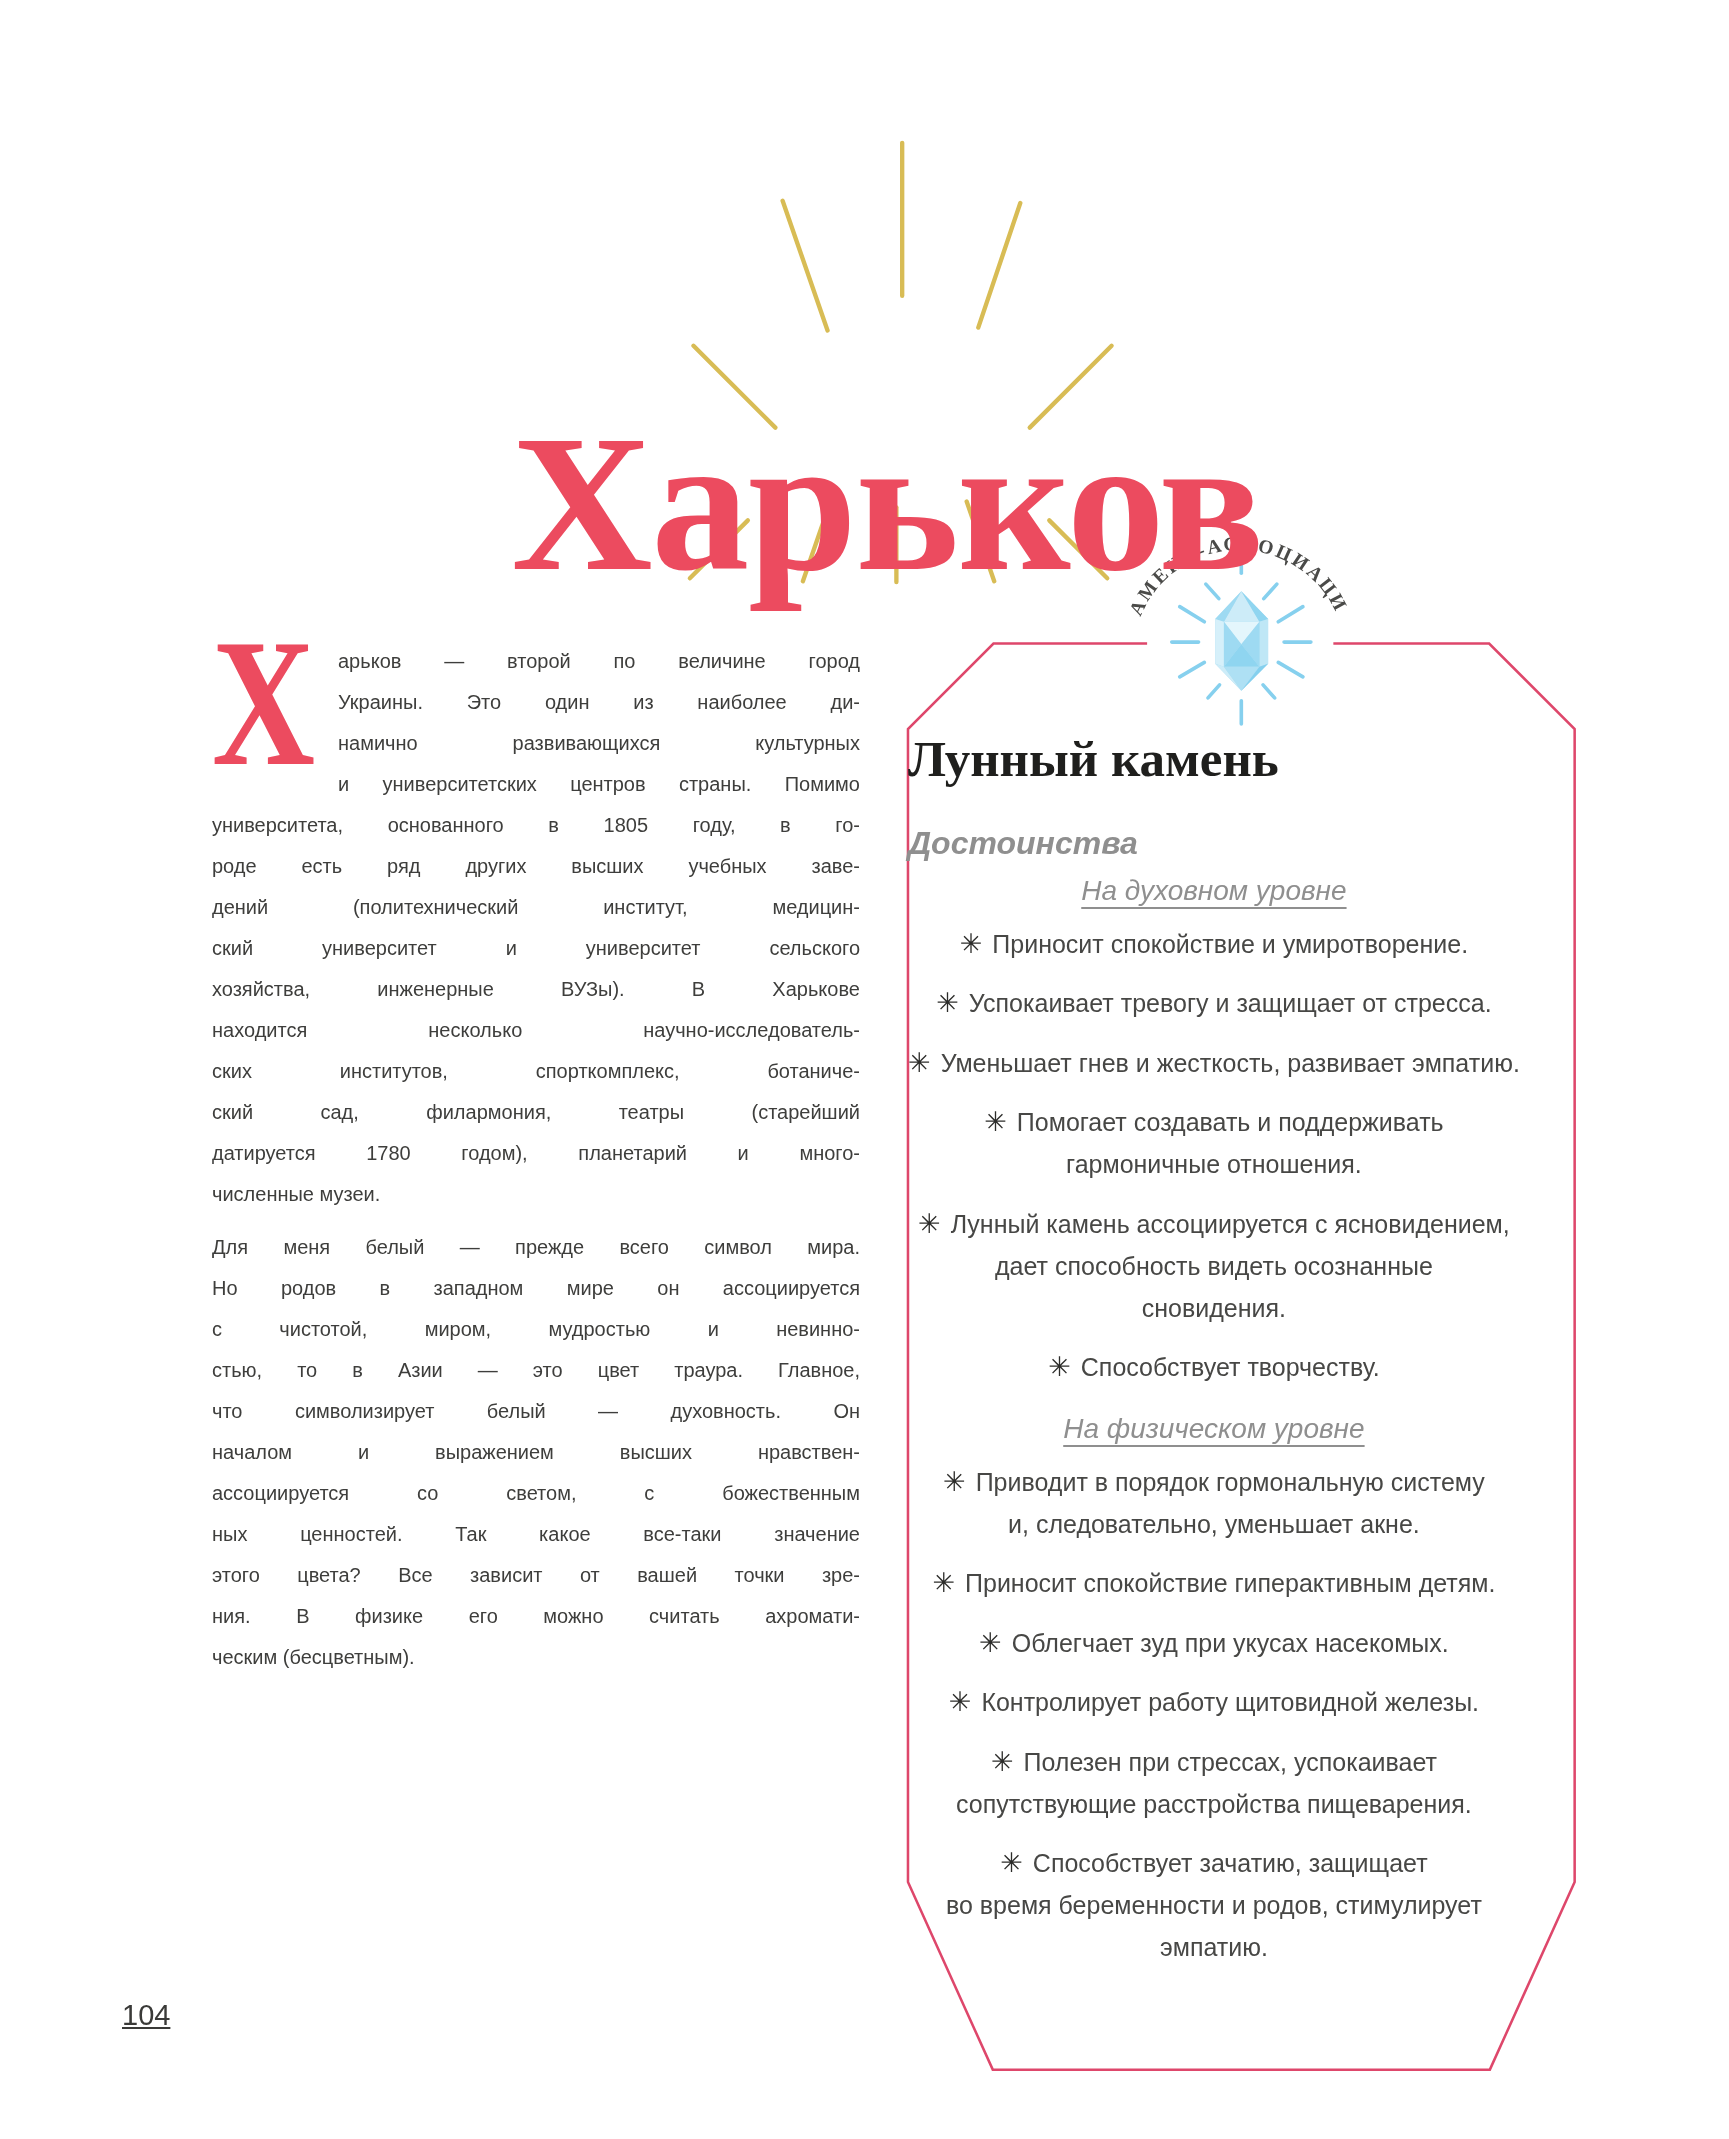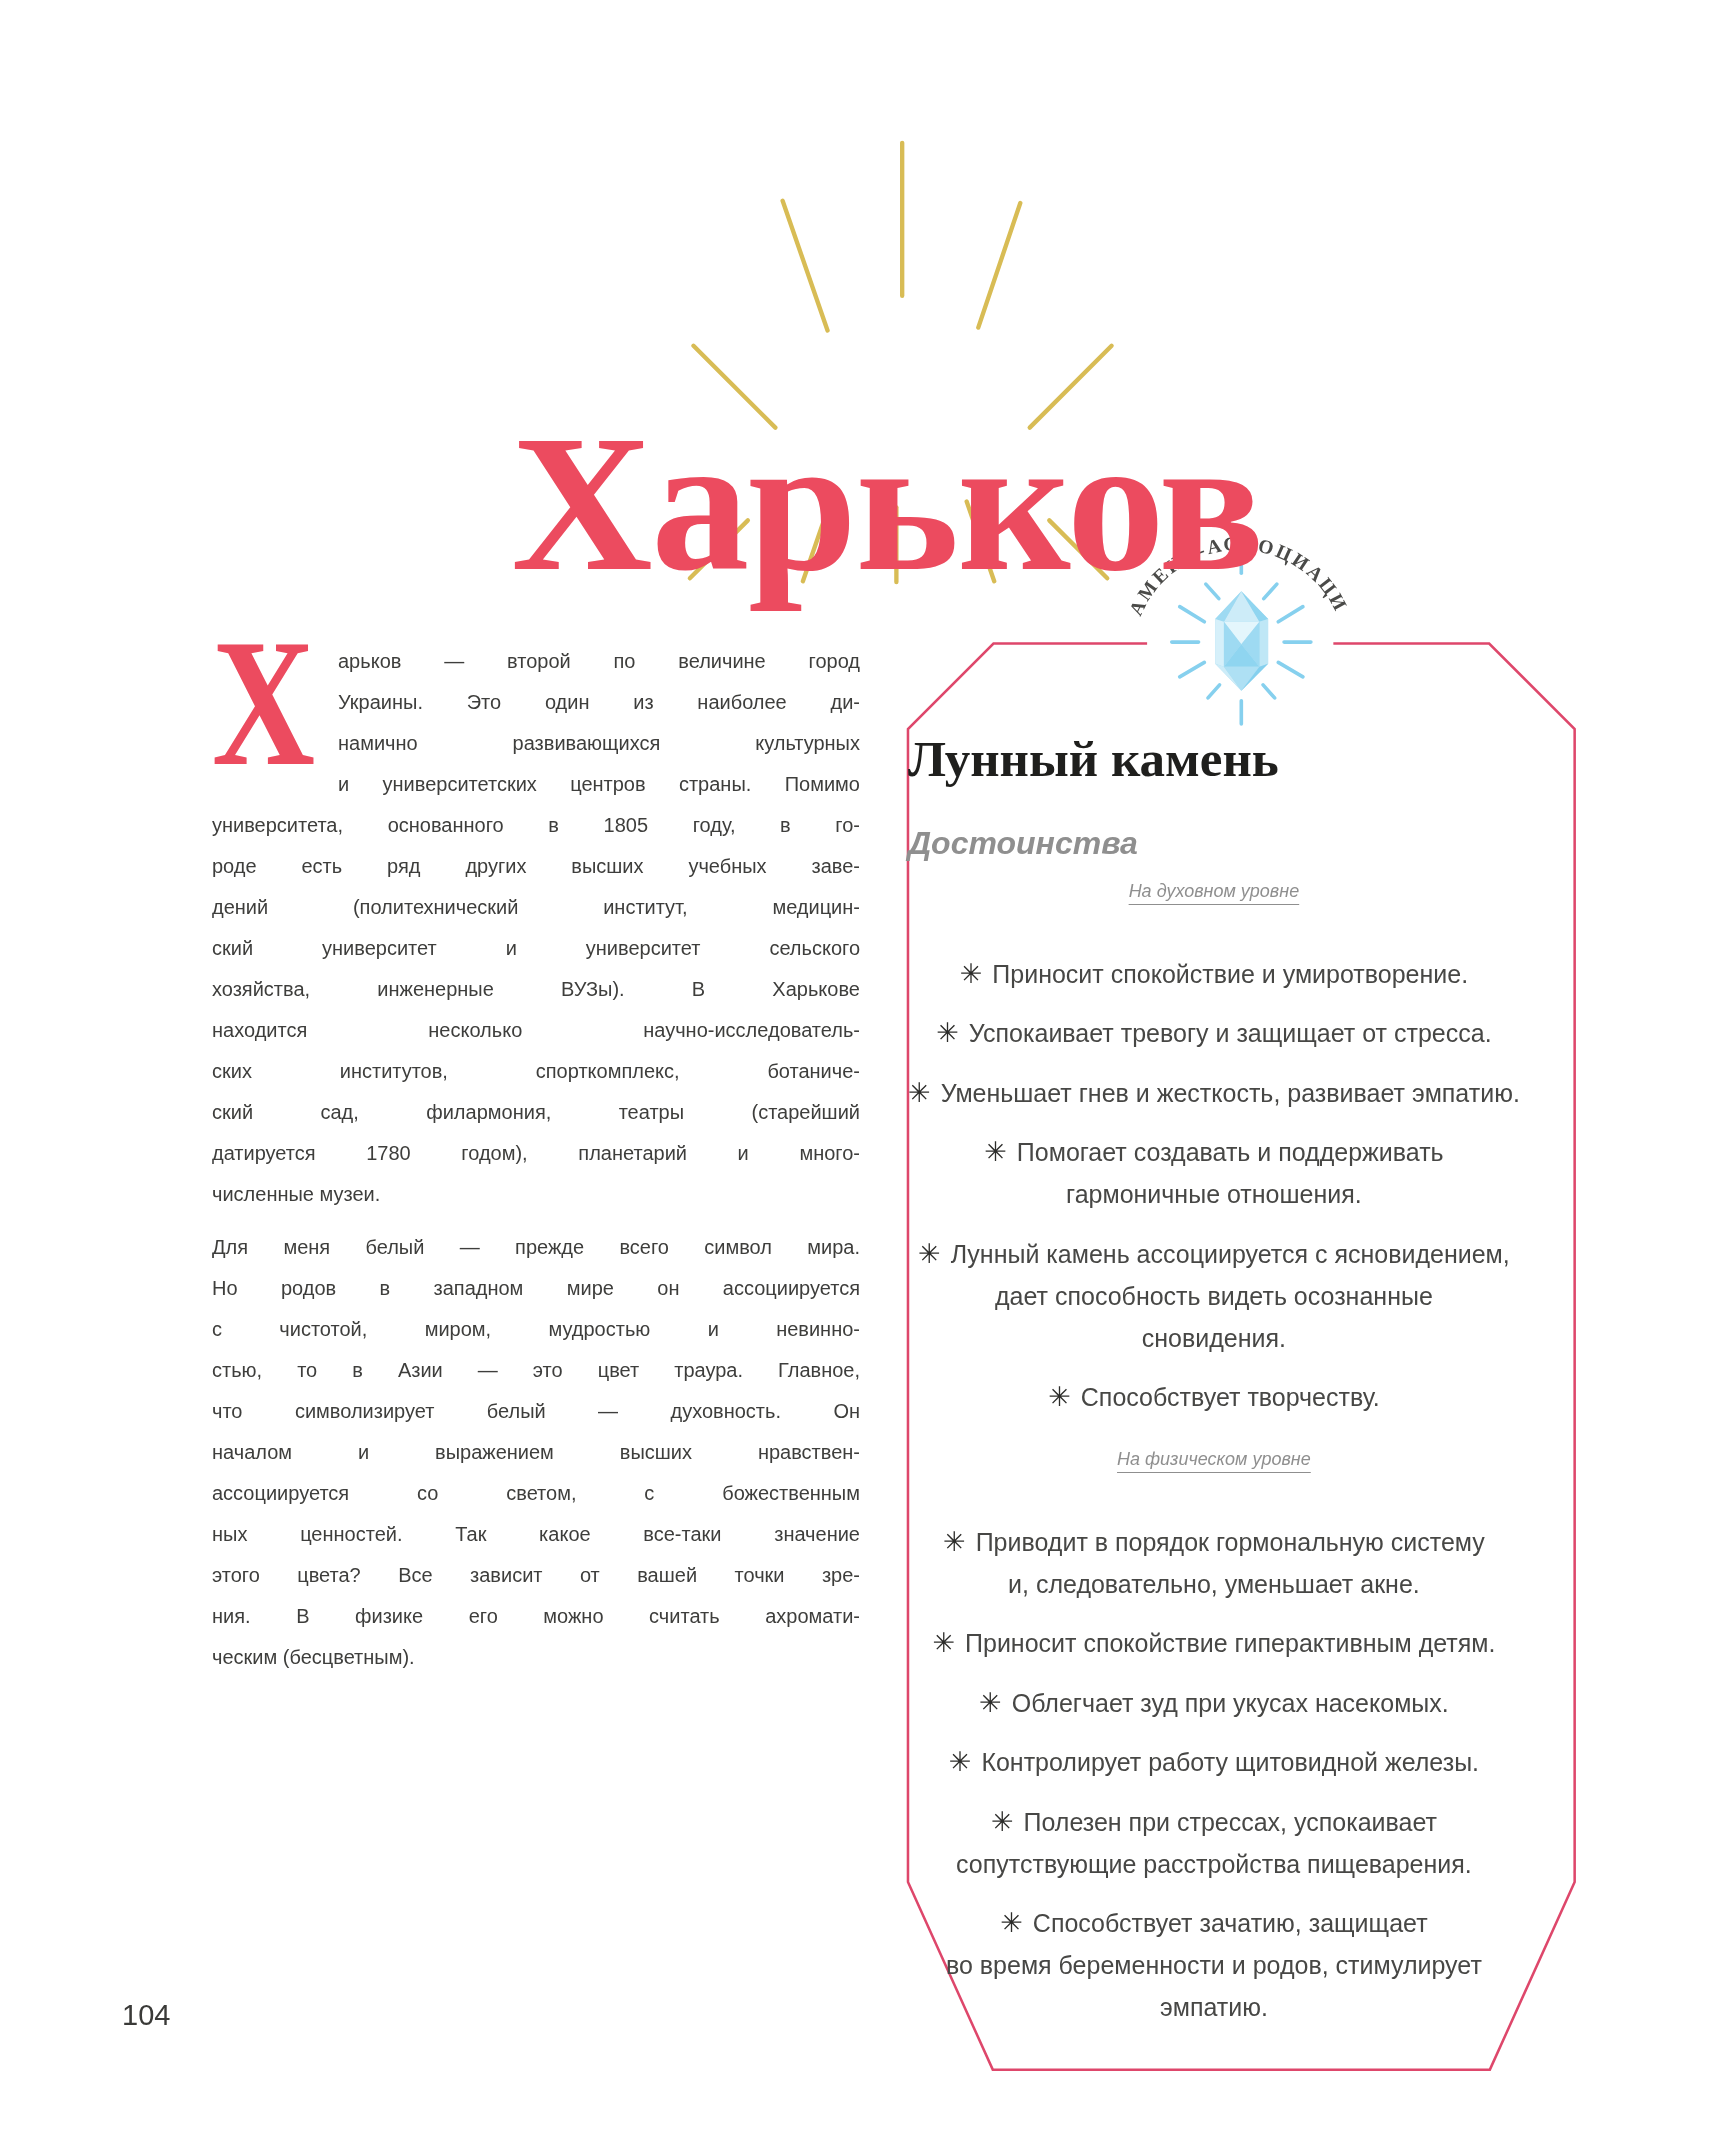--- a/index.html
+++ b/index.html
@@ -57,26 +57,26 @@
     color:#1f1f1d;
     margin-bottom:35px;
   }
   .panel-subheading{
     font-size:32px;line-height:38px;
     font-weight:bold;font-style:italic;
     color:#8f8f8f;
     margin-bottom:13px;
   }
   .section-header{
-    font-size:18px;line-height:32px;
+    font-size:28px;line-height:32px;
     font-style:italic;
     color:#8f8f8f;
     text-decoration:underline;
     text-underline-offset:7.2px;
-    margin-bottom:46px;
+    margin-bottom:16px;
   }
   .section-header.second{margin-top:25px;}
   .bullet{
     font-size:25px;line-height:42px;
     color:#474745;
     margin-bottom:17.4px;
     max-width:652px;
   }
   .bullet .bline{display:block;}
   .bullet .marker{
@@ -84,20 +84,21 @@
     font-size:27px;
     color:#2c2c2a;
     margin-right:10px;
   }
 
   
   .page-number{
     position:absolute;left:122px;top:1999px;
     font-size:29px;color:#3a3a38;
     z-index:2;
+    text-decoration:underline;
   }
 </style>
 </head>
 <body>
 
 <svg id="art" viewBox="0 0 2386 2953" aria-hidden="true">
 
   <g stroke="#D8BC55" stroke-width="6" stroke-linecap="round">
     <line x1="1245" y1="197" x2="1245" y2="408"></line>
     <line x1="1080" y1="277" x2="1142" y2="456"></line>

